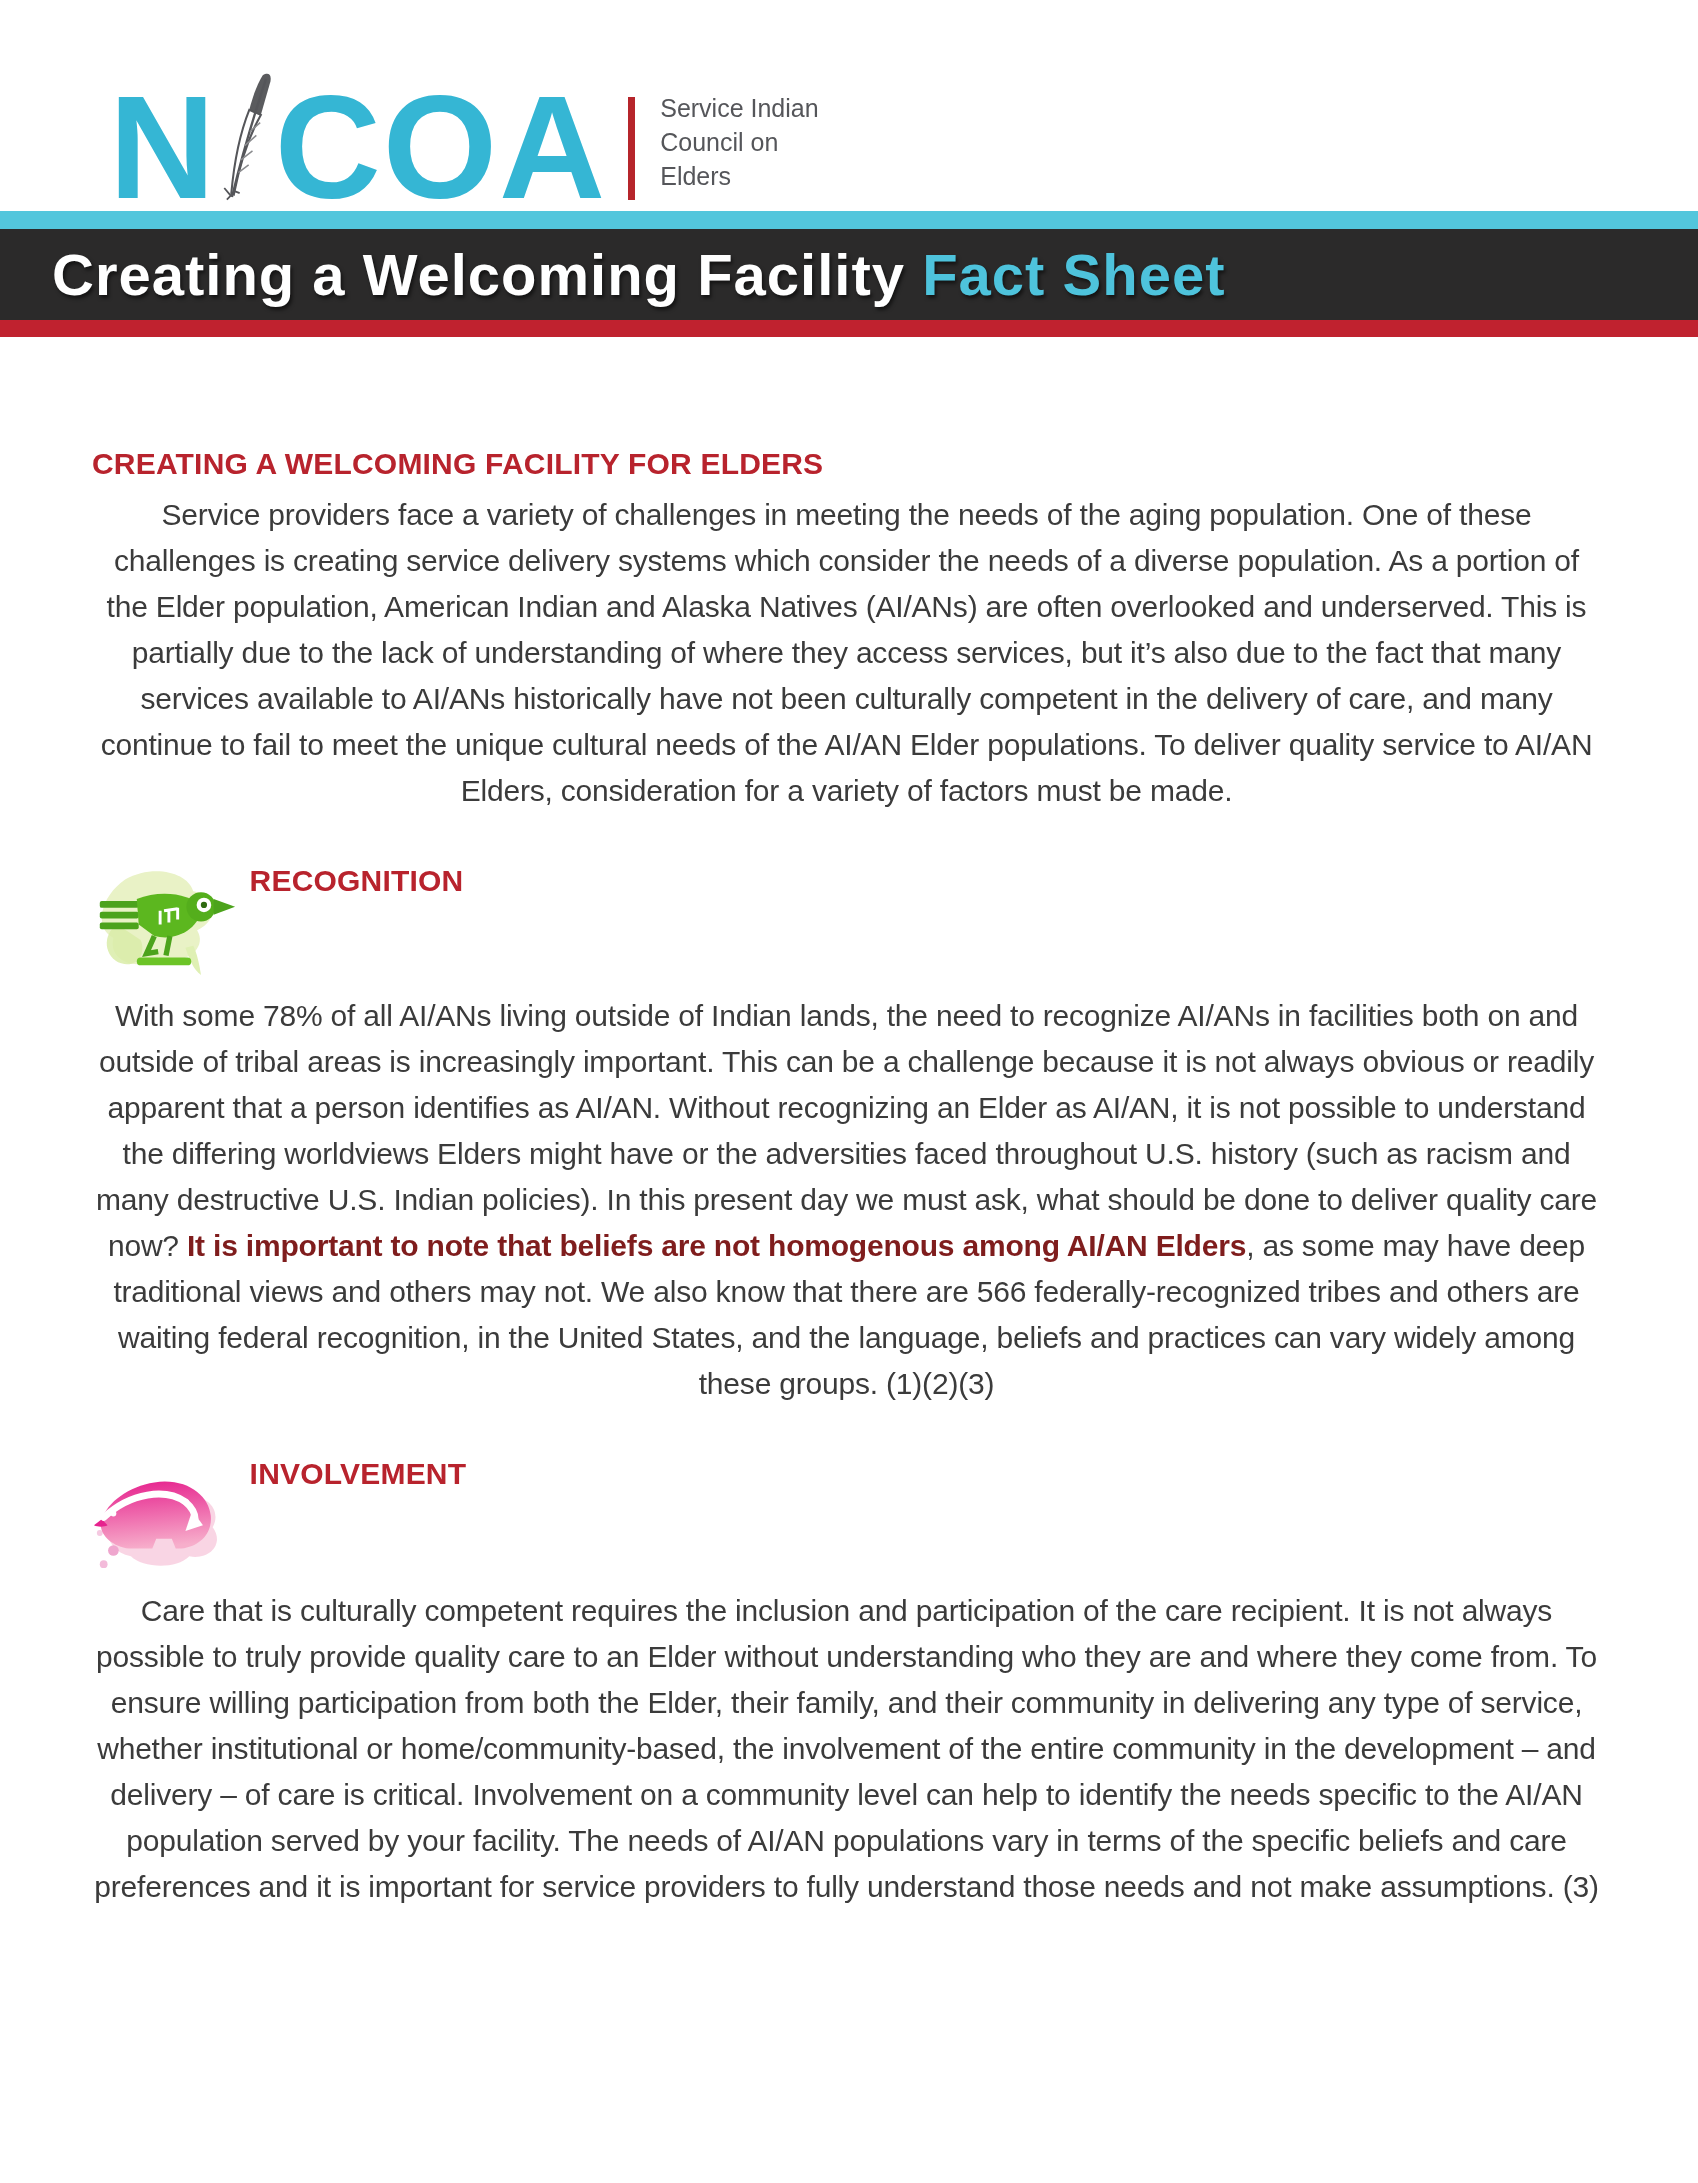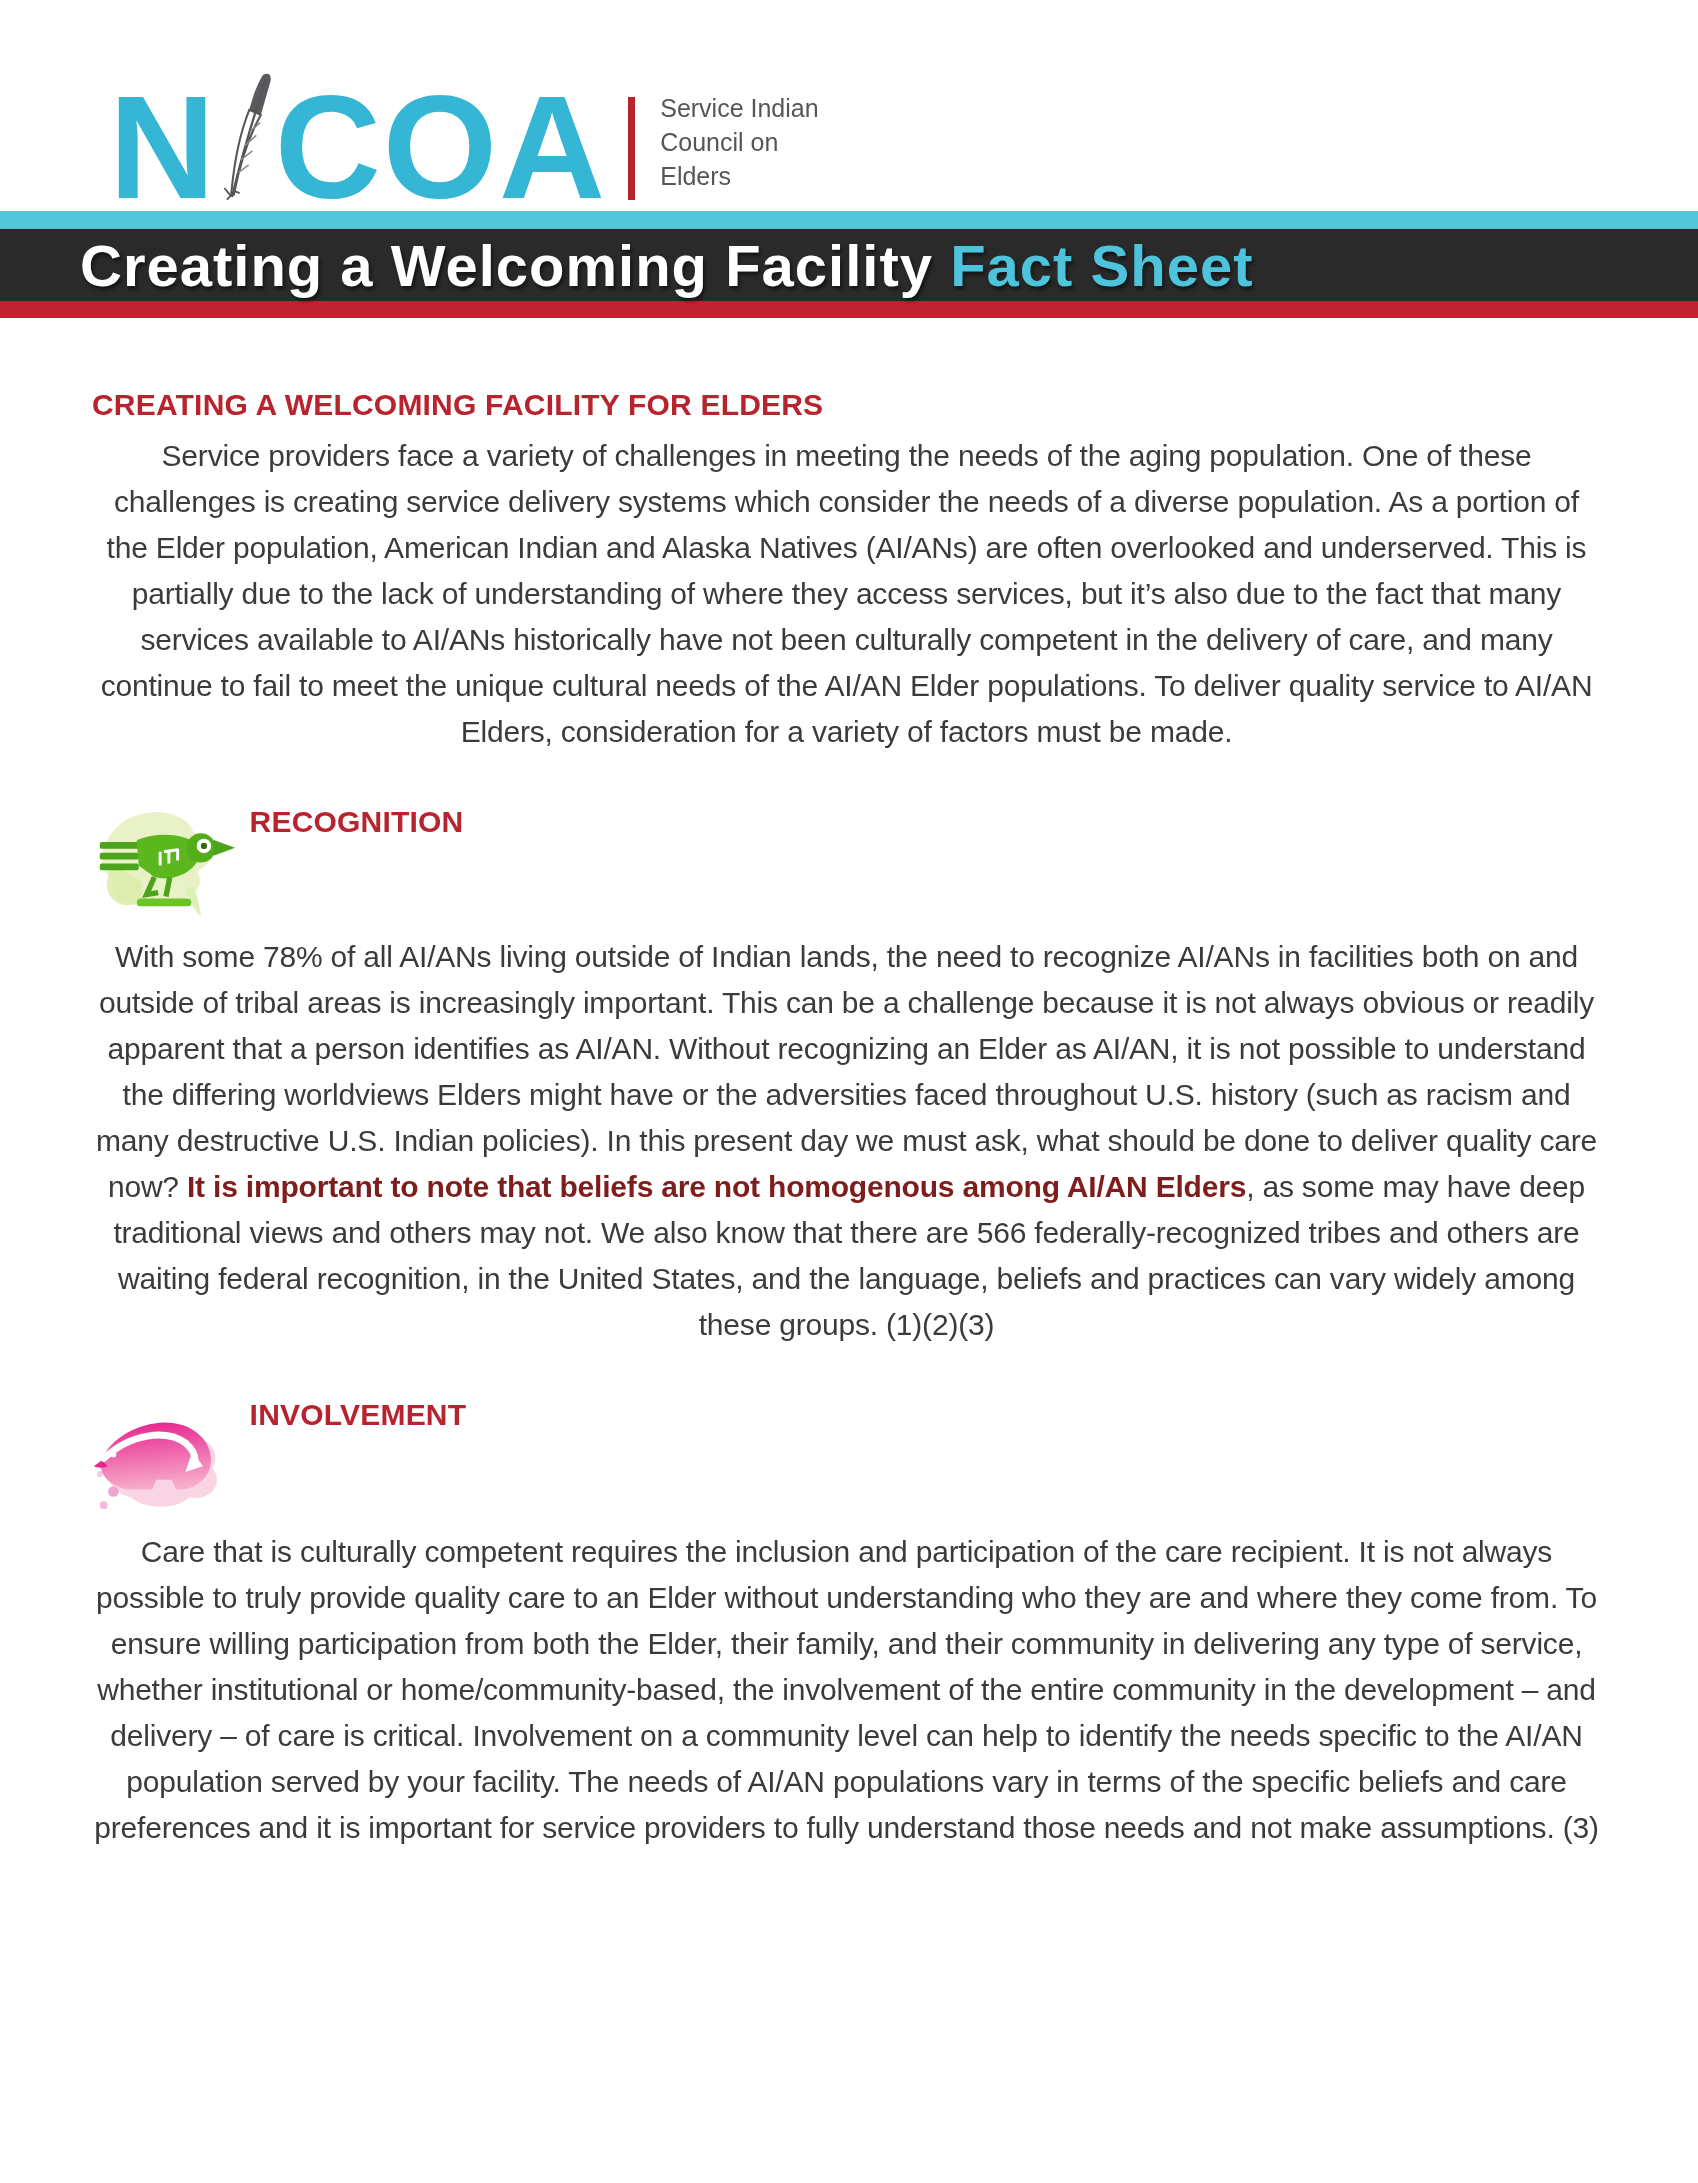--- a/index.html
+++ b/index.html
@@ -43,40 +43,40 @@
   .org-name {
     margin: 3.9px 0 0 25px;
     font-size: 25px;
     line-height: 34px;
     color: #55565a;
   }
 
   
   .teal-bar { height: 18.4px; background: #53c6dc; }
   .title-banner {
-    height: 72px;
+    height: 91px;
     background: #2b2a2a;
     display: flex;
     align-items: center;
-    padding-left: 80px;
+    padding-left: 52px;
   }
   .title-banner h1 {
     margin: 0;
     font-size: 58px;
     font-weight: bold;
     color: #ffffff;
     letter-spacing: 1px;
     text-shadow: 1.9px 2.9px 3.9px rgba(0,0,0,0.55);
     white-space: nowrap;
   }
   .title-accent { color: #4ec3dc; }
   .red-bar { height: 16.5px; background: #c0222f; }
 
   
-  main { padding: 70px 97px 0 92px; }
+  main { padding: 110px 97px 0 92px; }
   .doc-heading {
     font-size: 30px;
     font-weight: bold;
     color: #b8232d;
     margin: 0;
     letter-spacing: 0.2px;
   }
   .doc-para {
     font-size: 30px;
     line-height: 46px;

